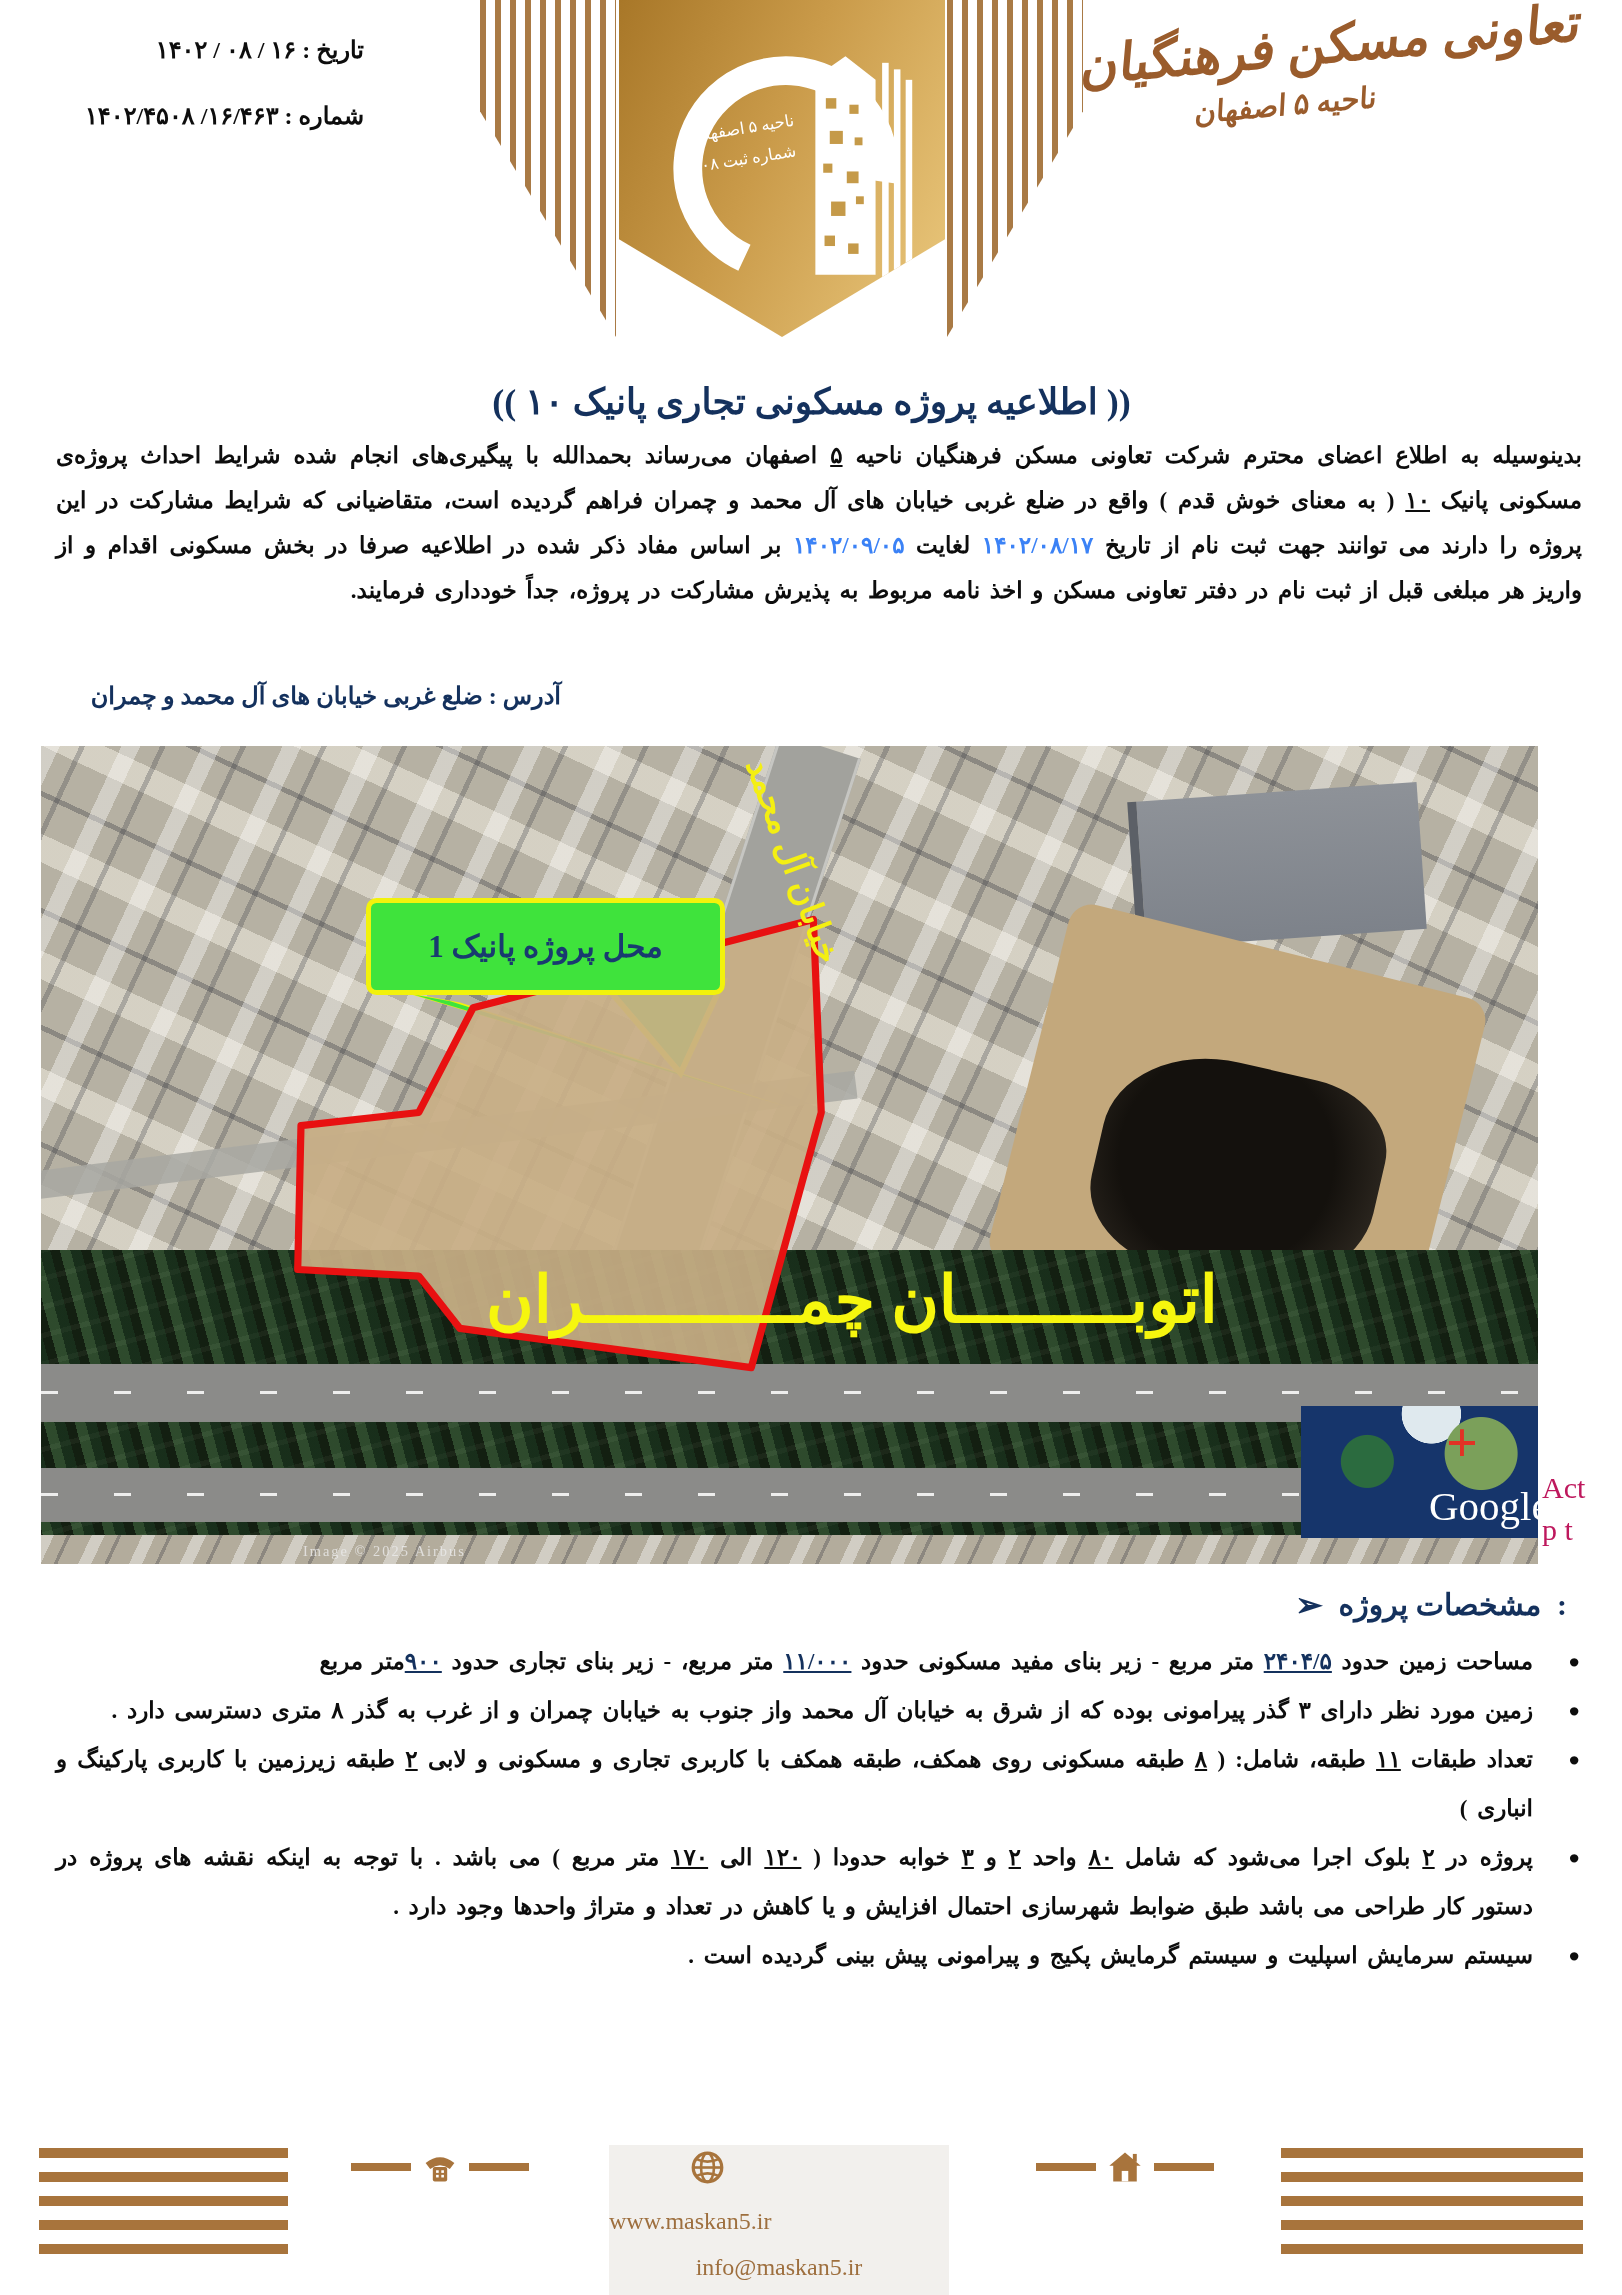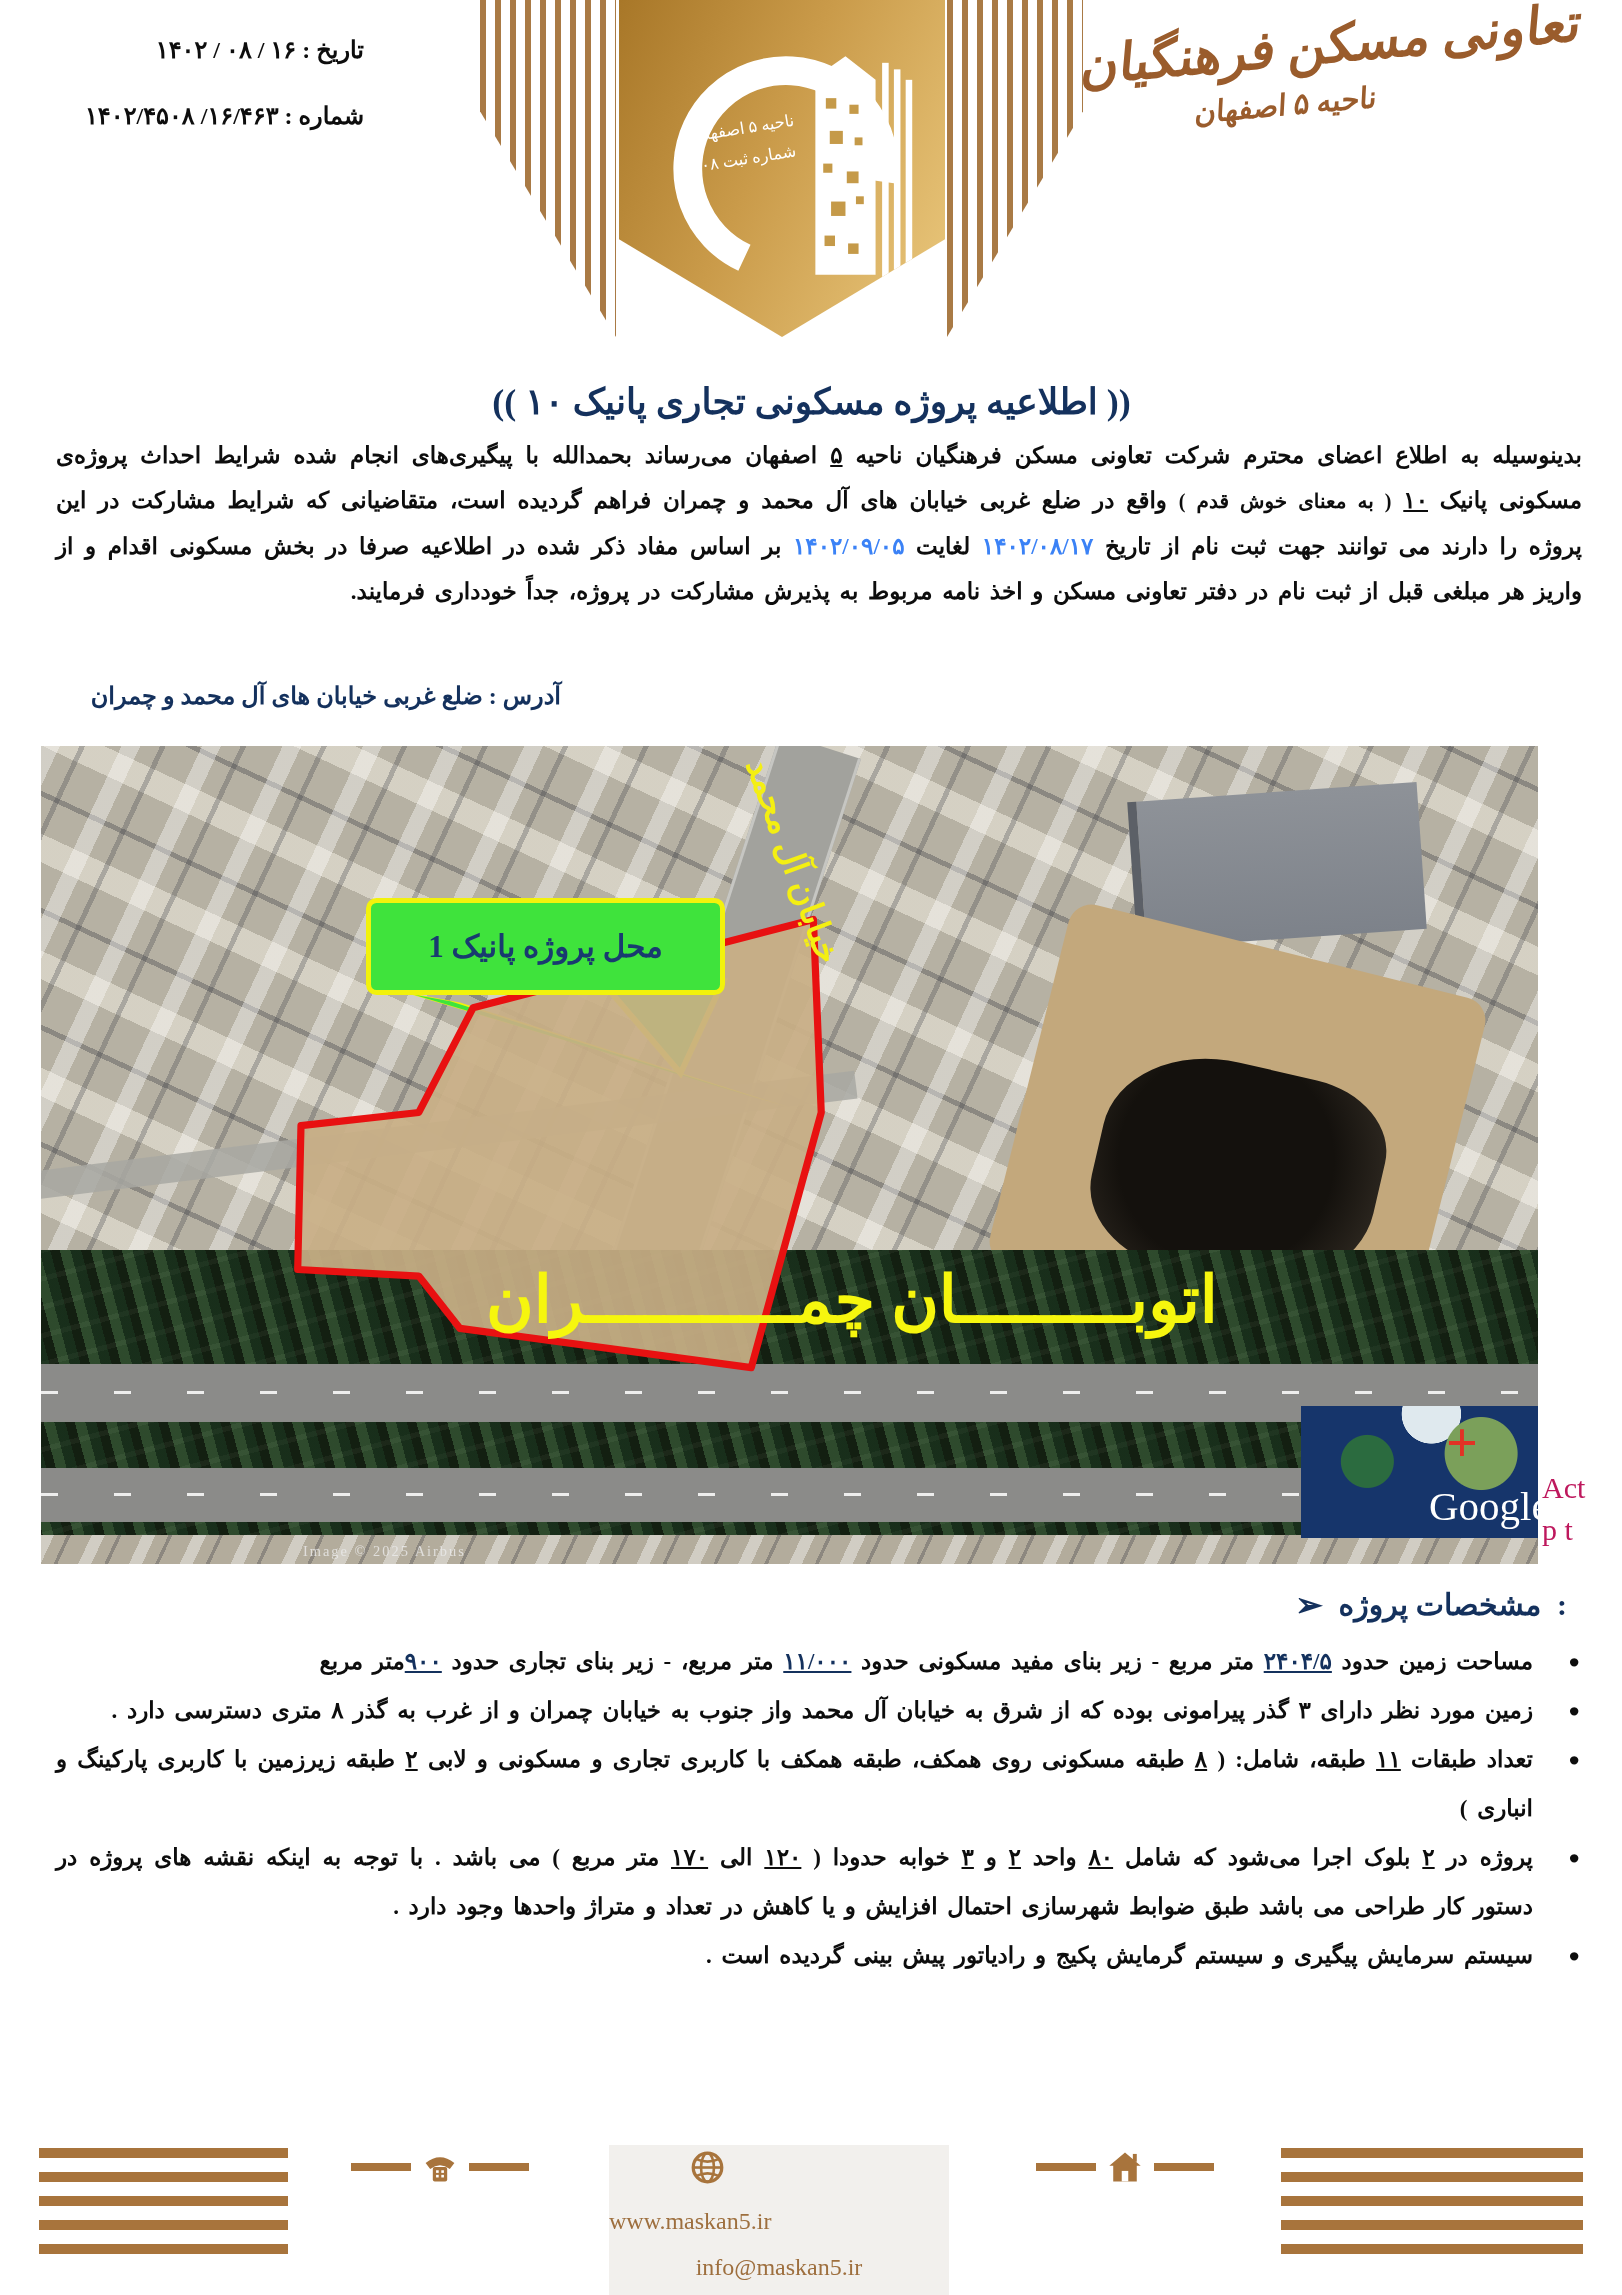--- a/index.html
+++ b/index.html
@@ -28,21 +28,21 @@
                transform:rotate(-5deg) skewX(-8deg) translateX(-46px);}
 
   
   .title{position:absolute;left:0;top:357px;width:100%;text-align:center;direction:rtl;
          font-size:36px;font-weight:bold;color:#14315d;}
   .intro{position:absolute;left:56px;top:433px;width:1526px;direction:rtl;text-align:justify;
          font-size:23px;font-weight:bold;line-height:45px;color:#0d0d0d;word-spacing:3.9px;margin:0;}
   .seg-n{color:#3b82f6;}
   .seg-nu{color:#14315d;text-decoration:underline;}
   .seg-u{text-decoration:underline;}
-  .seg-sm{font-size:20px;}
+  .seg-sm{font-size:23px;}
 
   .address{position:absolute;left:92px;top:682px;width:469px;direction:rtl;
            font-size:24px;font-weight:bold;color:#14315d;white-space:nowrap;}
 
   
   .map{position:absolute;left:41px;top:746px;width:1497px;height:818px;overflow:hidden;
        background-color:#b6b1a3;
        background-image:
          repeating-linear-gradient(115deg,rgba(255,255,255,.38) 0 17px,rgba(0,0,0,0) 17px 35px,rgba(55,57,66,.28) 35px 40px,rgba(0,0,0,0) 40px 73px),
          repeating-linear-gradient(25deg,rgba(244,240,228,.5) 0 26px,rgba(0,0,0,0) 26px 60px,rgba(40,42,52,.3) 60px 65px,rgba(0,0,0,0) 65px 106px);}
@@ -209,21 +209,21 @@
     <span class="arr">➢</span>
     <span class="sh-text">مشخصات پروژه</span>
     <span class="sh-colon">:</span>
   </div>
 
   <ul class="specs">
     <li><span>مساحت زمین حدود </span><span class="seg-nu">۲۴۰۴/۵</span><span> متر مربع -  زیر بنای مفید مسکونی حدود </span><span class="seg-nu">۱۱/۰۰۰</span><span> متر مربع، -  زیر بنای تجاری حدود </span><span class="seg-nu">۹۰۰</span><span>متر مربع</span></li>
     <li><span>زمین مورد نظر دارای ۳ گذر پیرامونی بوده که از شرق  به خیابان آل محمد واز جنوب به  خیابان چمران  و از غرب به گذر ۸  متری دسترسی دارد .</span></li>
     <li><span>تعداد طبقات </span><span class="seg-u">۱۱</span><span> طبقه، شامل: ( </span><span class="seg-u">۸</span><span> طبقه مسکونی روی همکف، طبقه همکف با کاربری تجاری و مسکونی و لابی </span><span class="seg-u">۲</span><span> طبقه زیرزمین با کاربری پارکینگ و انباری )</span></li>
     <li><span>پروژه در </span><span class="seg-u">۲</span><span> بلوک اجرا می‌شود که شامل </span><span class="seg-u">۸۰</span><span> واحد </span><span class="seg-u">۲</span><span> و </span><span class="seg-u">۳</span><span> خوابه حدودا ( </span><span class="seg-u">۱۲۰</span><span> الی </span><span class="seg-u">۱۷۰</span><span> متر مربع ) می باشد . با توجه به اینکه نقشه های پروژه در دستور کار طراحی می باشد طبق ضوابط شهرسازی احتمال افزایش و یا کاهش  در تعداد و متراژ واحدها وجود دارد .</span></li>
-    <li><span>سیستم سرمایش پیگیری و سیستم گرمایش پکیج و رادیاتور پیش بینی گردیده است .</span></li>
+    <li><span>سیستم سرمایش اسپلیت و سیستم گرمایش پکیج و پیرامونی پیش بینی گردیده است .</span></li>
   </ul>
 
   <div class="f-stripes l"></div>
   <div class="f-stripes r"></div>
 
   <div class="f-panel">
     <div class="f-site">www.maskan5.ir</div>
     <div class="f-mail">info@maskan5.ir</div>
   </div>
 

